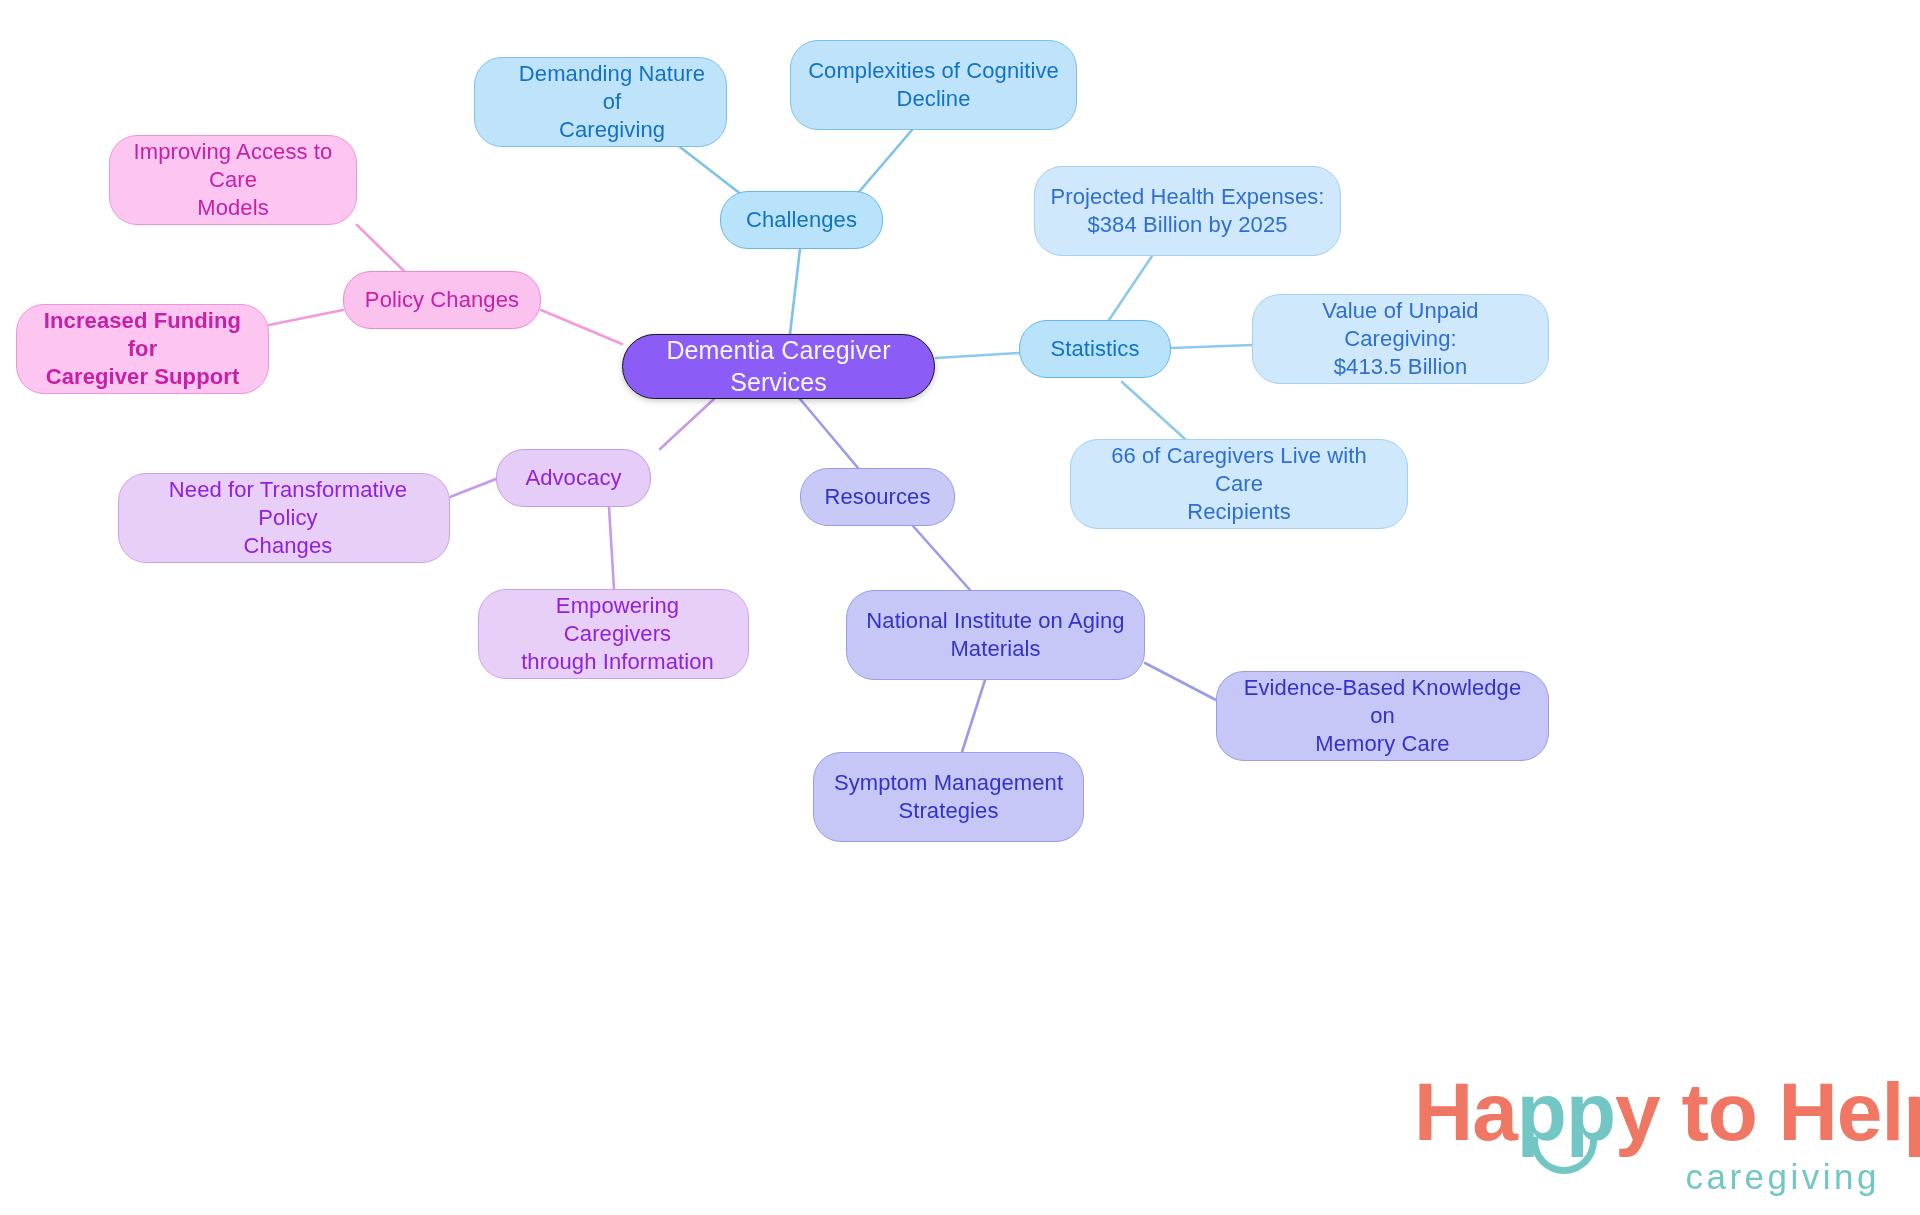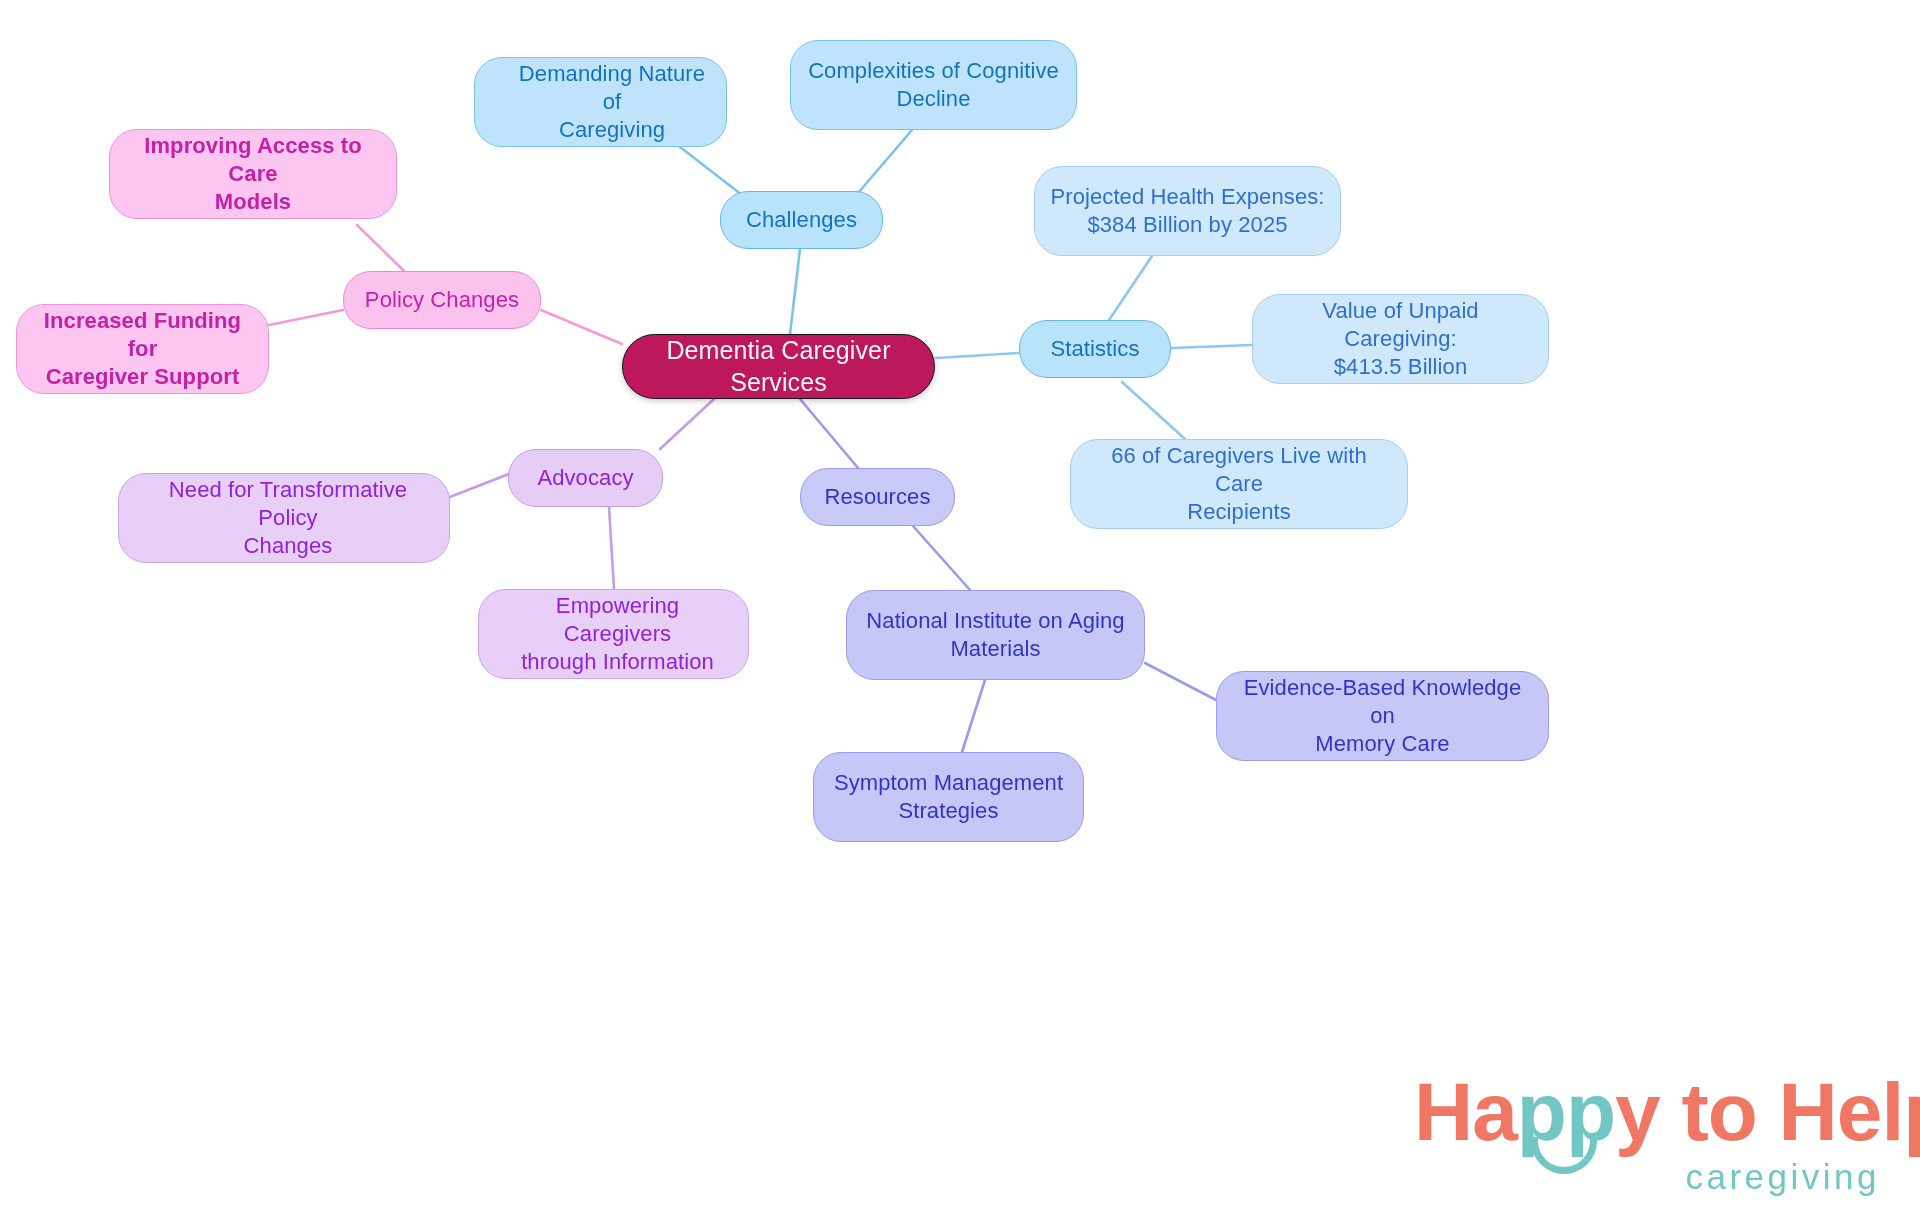--- a/index.html
+++ b/index.html
@@ -44,21 +44,21 @@
     padding: 6px 14px;
     letter-spacing: 0.1px;
   }
   .node-label {
     display: block;
     white-space: pre-line;
   }
 
   
   .node.root {
-    background: #be185d;
+    background: #8b5cf6;
     border-color: #14161d;
     color: #f4f6fa;
     font-size: 25px;
     border-radius: 34px;
     box-shadow: 0 2px 6px rgba(0,0,0,0.22);
   }
 
   
   .node.blue-hub {
     background: #b9e2fb;
@@ -214,29 +214,29 @@
         <span class="node-label">Value of Unpaid Caregiving:
 $413.5 Billion</span>
       </div>
       <div class="node blue-pale" style="left: 1070px; top: 439px; width: 338px; height: 90px;">
         <span class="node-label">66 of Caregivers Live with Care
 Recipients</span>
       </div>
       <div class="node pink-hub" style="left: 343px; top: 271px; width: 198px; height: 58px;">
         <span class="node-label">Policy Changes</span>
       </div>
-      <div class="node pink-leaf" style="left: 109px; top: 129px; width: 288px; height: 90px; font-weight: bold;">
+      <div class="node pink-leaf" style="left: 109px; top: 135px; width: 248px; height: 90px;">
         <span class="node-label">Improving Access to Care
 Models</span>
       </div>
       <div class="node pink-leaf" style="left: 16px; top: 304px; width: 253px; height: 90px; font-weight: bold;">
         <span class="node-label">Increased Funding for
 Caregiver Support</span>
       </div>
-      <div class="node purple-hub" style="left: 508px; top: 449px; width: 155px; height: 58px;">
+      <div class="node purple-hub" style="left: 496px; top: 449px; width: 155px; height: 58px;">
         <span class="node-label">Advocacy</span>
       </div>
       <div class="node purple-leaf" style="left: 118px; top: 473px; width: 332px; height: 90px;">
         <span class="node-label">Need for Transformative Policy
 Changes</span>
       </div>
       <div class="node purple-leaf" style="left: 478px; top: 589px; width: 271px; height: 90px;">
         <span class="node-label">Empowering Caregivers
 through Information</span>
       </div>

